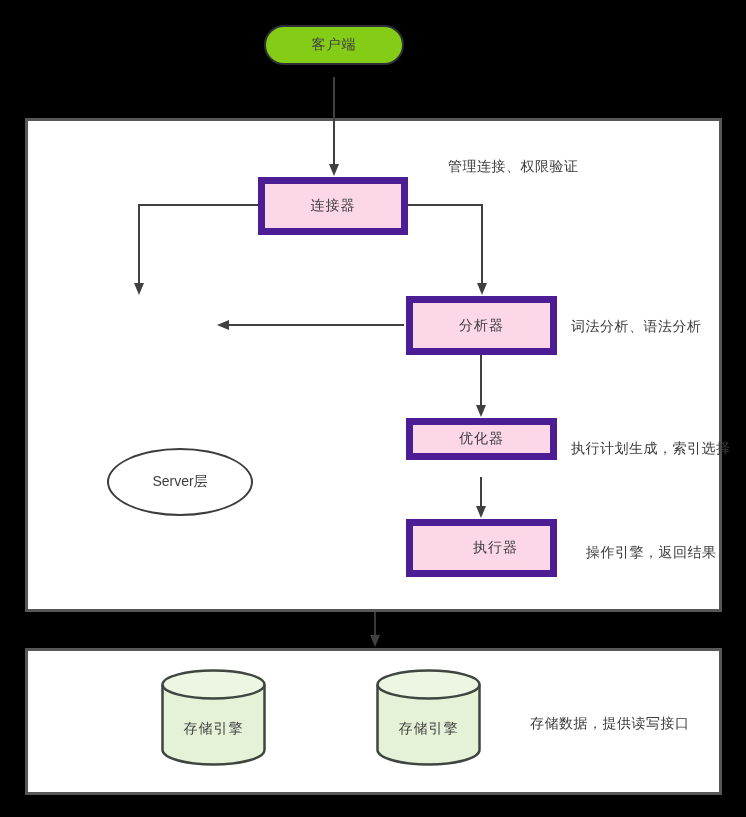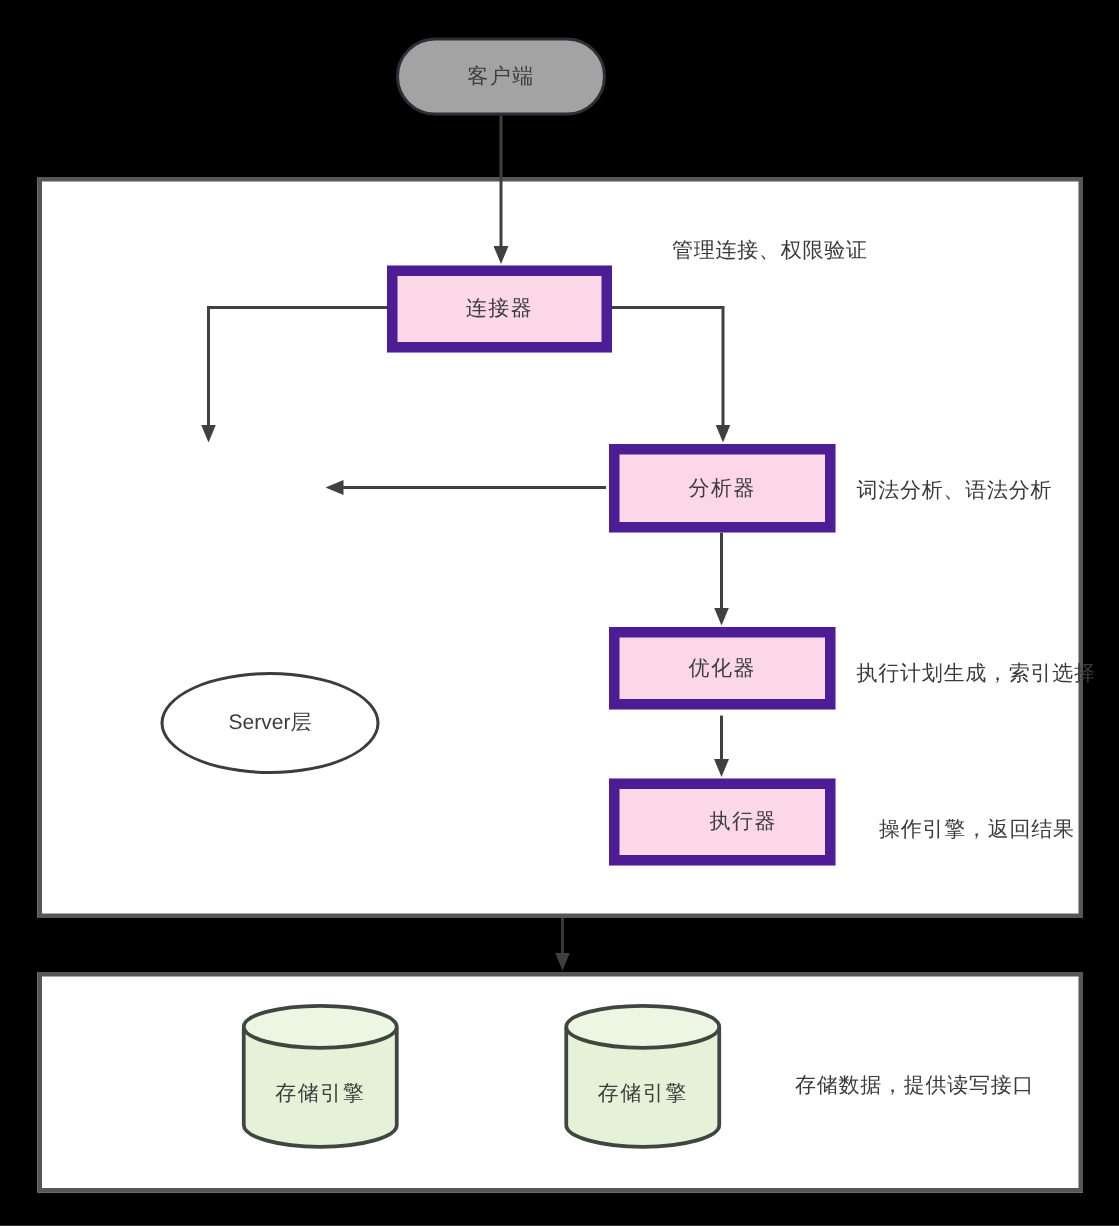--- a/index.html
+++ b/index.html
@@ -12,27 +12,27 @@
   }
   #server-panel{left:25px;top:118px;width:697px;height:494px;}
   #storage-panel{left:25px;top:648px;width:697px;height:147px;}
   #wires{position:absolute;left:0;top:0;width:746px;height:817px;z-index:2;pointer-events:none;}
   .node{
     position:absolute;display:flex;align-items:center;justify-content:center;
     box-sizing:border-box;font-size:14px;color:#3d3d3d;z-index:3;letter-spacing:1px;
   }
   .pink{background:#fbd7e7;border:7px solid #4c1d95;}
   #client-node{
-    left:264px;top:25px;width:140px;height:52px;border-radius:26px;
-    background:#a3a3a3;border:2px solid #2e2e38;
+    left:264px;top:25px;width:140px;height:40px;border-radius:26px;
+    background:#84cc16;border:2px solid #2e2e38;
   }
   #connector-node{left:258px;top:177px;width:150px;height:58px;}
   #query-cache-node{left:65px;top:296px;width:150px;height:59px;}
   #analyzer-node{left:406px;top:296px;width:151px;height:59px;}
-  #optimizer-node{left:406px;top:418px;width:151px;height:55px;}
+  #optimizer-node{left:406px;top:418px;width:151px;height:42px;}
   #executor-node{left:406px;top:519px;width:151px;height:58px;padding-left:28px;}
   #server-layer-ellipse{
     left:107px;top:448px;width:146px;height:68px;border-radius:50%;
     background:#ffffff;border:2px solid #3c3c3c;letter-spacing:0;
   }
   .note{position:absolute;font-size:14px;color:#3a3a3a;white-space:nowrap;z-index:3;letter-spacing:0.5px;}
   #note-connector{left:448px;top:158px;}
   #note-cache{left:67px;top:380px;}
   #note-analyzer{left:571px;top:318px;}
   #note-optimizer{left:571px;top:440px;}

